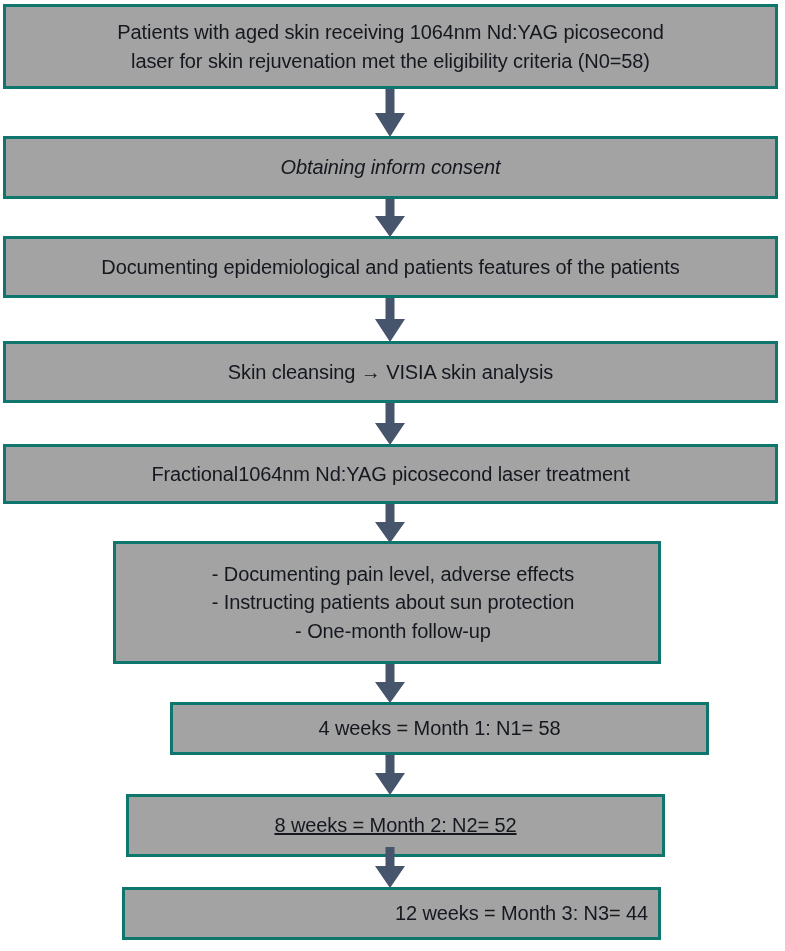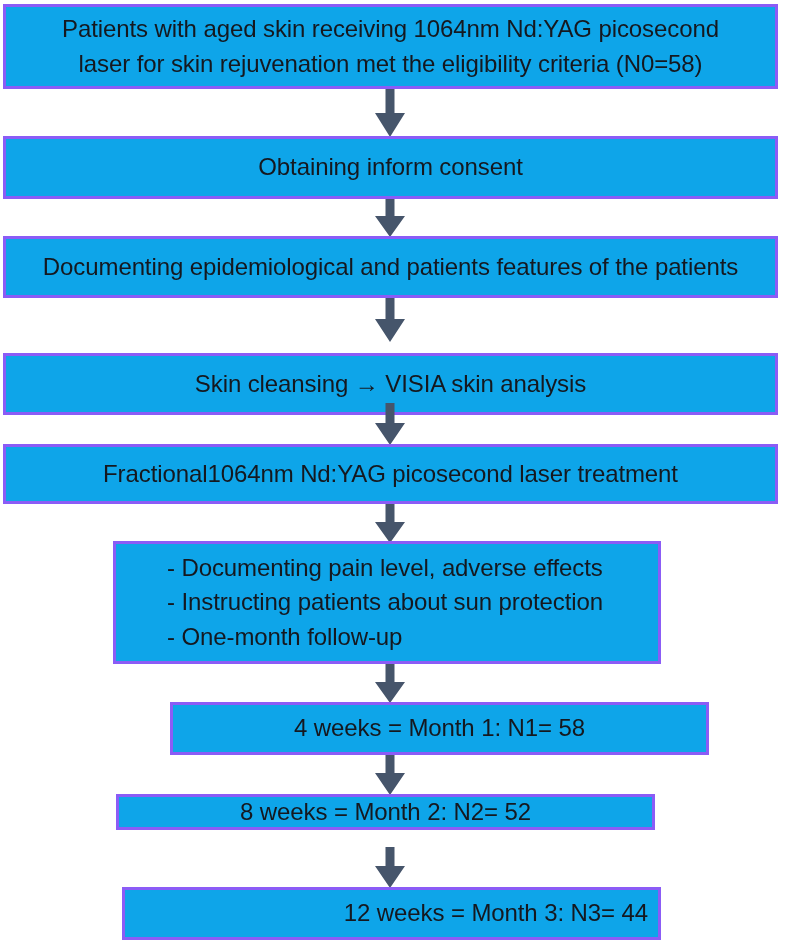--- a/index.html
+++ b/index.html
@@ -17,45 +17,44 @@
   #flowchart {
     position: absolute;
     left: 0;
     top: 0;
     width: 785px;
     height: 951px;
   }
   .node {
     position: absolute;
     box-sizing: border-box;
-    background: #0ea5e9;
-    border: 3px solid #8b5cf6;
+    background: #a3a3a3;
+    border: 3px solid #0f766e;
     display: flex;
     align-items: center;
     justify-content: center;
     color: #15181f;
-    font-size: 24px;
+    font-size: 20px;
     line-height: 1.42;
     text-align: center;
     letter-spacing: -0.1px;
   }
   .node .txt {
     display: block;
     width: 100%;
     padding: 0 10px;
     box-sizing: border-box;
     white-space: pre-line;
   }
   .node.left-align {
     justify-content: flex-start;
   }
   .node.left-align .txt {
-    text-align: left;
+    text-align: center;
     padding-left: 22px;
-    margin-left: 29px;
   }
   .arrow {
     position: absolute;
     width: 30px;
   }
   .arrow svg {
     display: block;
     width: 100%;
     height: 100%;
   }
@@ -69,41 +68,41 @@
     <span class="txt">Patients with aged skin receiving 1064nm Nd:YAG picosecond
 laser for skin rejuvenation met the eligibility criteria (N0=58)</span>
   </div>
 
   <div class="arrow" style="left:375px; top:89px; height:48px;">
     <svg viewBox="0 0 30 48" preserveAspectRatio="none" aria-hidden="true">
       <polygon points="10.5,0 19.5,0 19.5,24 30,24 15,48 0,24 10.5,24" fill="#46556b"></polygon>
     </svg>
   </div>
 
-  <div class="node" style="left:3px; top:136px; width:775px; height:63px;">
+  <div class="node" style="left:3px; top:136px; width:775px; height:63px;font-style:italic;">
     <span class="txt">Obtaining inform consent</span>
   </div>
 
   <div class="arrow" style="left:375px; top:199px; height:38px;">
     <svg viewBox="0 0 30 38" preserveAspectRatio="none" aria-hidden="true">
       <polygon points="10.5,0 19.5,0 19.5,17 30,17 15,38 0,17 10.5,17" fill="#46556b"></polygon>
     </svg>
   </div>
 
   <div class="node" style="left:3px; top:236px; width:775px; height:62px;">
     <span class="txt">Documenting epidemiological and patients features of the patients</span>
   </div>
 
   <div class="arrow" style="left:375px; top:298px; height:44px;">
     <svg viewBox="0 0 30 44" preserveAspectRatio="none" aria-hidden="true">
       <polygon points="10.5,0 19.5,0 19.5,21 30,21 15,44 0,21 10.5,21" fill="#46556b"></polygon>
     </svg>
   </div>
 
-  <div class="node" style="left:3px; top:341px; width:775px; height:62px;margin-top:12px;">
+  <div class="node" style="left:3px; top:341px; width:775px; height:62px;">
     <span class="txt">Skin cleansing → VISIA skin analysis</span>
   </div>
 
   <div class="arrow" style="left:375px; top:403px; height:42px;">
     <svg viewBox="0 0 30 42" preserveAspectRatio="none" aria-hidden="true">
       <polygon points="10.5,0 19.5,0 19.5,20 30,20 15,42 0,20 10.5,20" fill="#46556b"></polygon>
     </svg>
   </div>
 
   <div class="node" style="left:3px; top:444px; width:775px; height:60px;">
@@ -131,21 +130,21 @@
   <div class="node" style="left:122px; top:702px; width:539px; height:53px;margin-left:48px;">
     <span class="txt">4 weeks = Month 1: N1= 58</span>
   </div>
 
   <div class="arrow" style="left:375px; top:755px; height:40px;">
     <svg viewBox="0 0 30 40" preserveAspectRatio="none" aria-hidden="true">
       <polygon points="10.5,0 19.5,0 19.5,18 30,18 15,40 0,18 10.5,18" fill="#46556b"></polygon>
     </svg>
   </div>
 
-  <div class="node" style="left:116px; top:794px; width:539px; height:36px;">
+  <div class="node" style="left:126px; top:794px; width:539px; height:63px;text-decoration:underline;">
     <span class="txt">8 weeks = Month 2: N2= 52</span>
   </div>
 
   <div class="arrow" style="left:375px; top:847px; height:41px;">
     <svg viewBox="0 0 30 41" preserveAspectRatio="none" aria-hidden="true">
       <polygon points="10.5,0 19.5,0 19.5,19 30,19 15,41 0,19 10.5,19" fill="#46556b"></polygon>
     </svg>
   </div>
 
   <div class="node" style="left:122px; top:887px; width:539px; height:53px;text-align:right;">

